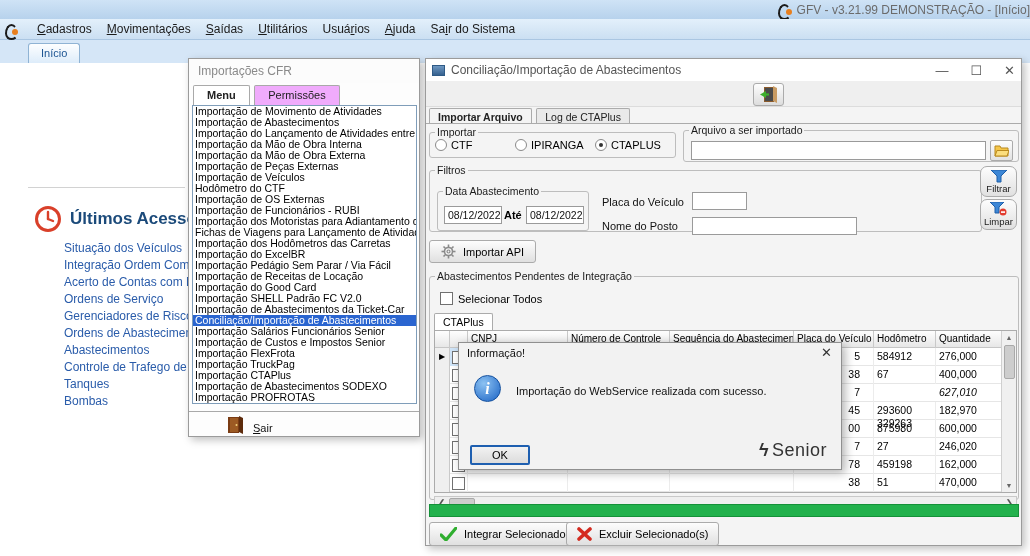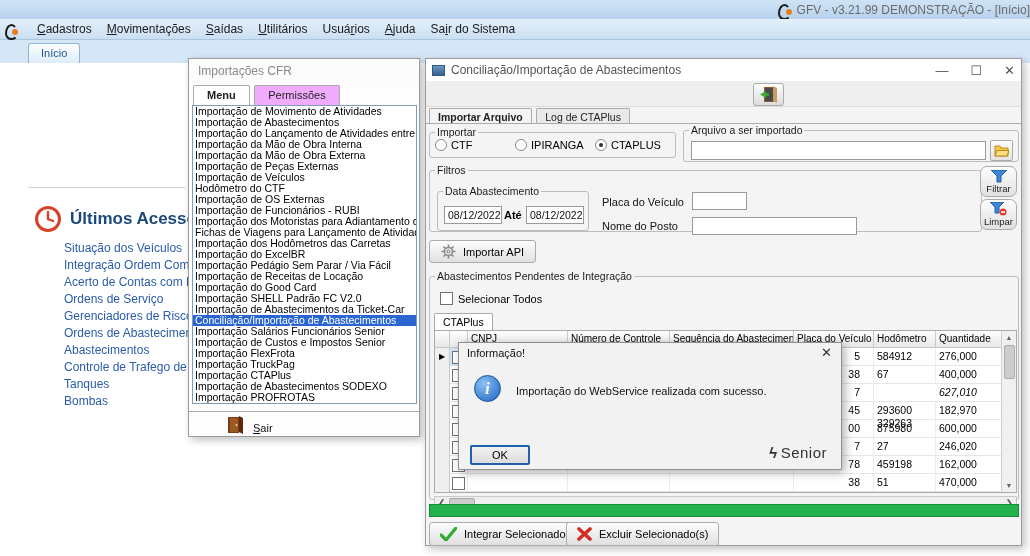--- a/index.html
+++ b/index.html
@@ -153,21 +153,21 @@
   #dialog-title { height:20px; line-height:20px; padding-left:8px; font-size:11px; color:#111; }
   #dialog-close { position:absolute; right:9px; top:2px; font-size:13px; color:#333; cursor:pointer; }
   #info-icon { position:absolute; left:15px; top:32px; width:27px; height:27px; border-radius:50%;
     background:radial-gradient(circle at 35% 30%, #8cc2f2, #1a62c4); border:1px solid #14509e;
     color:#fff; font-family:"Liberation Serif", serif; font-style:italic; font-weight:bold;
     font-size:16px; text-align:center; line-height:26px; }
   #dialog-msg { position:absolute; left:57px; top:42px; font-size:11px; color:#111; }
   #ok-btn { position:absolute; left:11px; top:102px; width:60px; height:20px;
     background:linear-gradient(#f2f2f2,#dcdcdc); border:2px solid #1e5fb0; border-radius:2px;
     font-size:11px; text-align:center; line-height:16px; cursor:pointer; }
-  #senior-logo { position:absolute; right:14px; bottom:8px; font-size:15px; color:#333;
+  #senior-logo { position:absolute; right:14px; bottom:8px; font-size:18px; color:#333;
     letter-spacing:.5px; }
   #senior-logo .glyph { font-weight:bold; margin-right:3px; }
 </style>
 </head>
 <body>
 
 <div id="app">
 
   <div id="titlebar">
     <span class="app-icon"></span>

